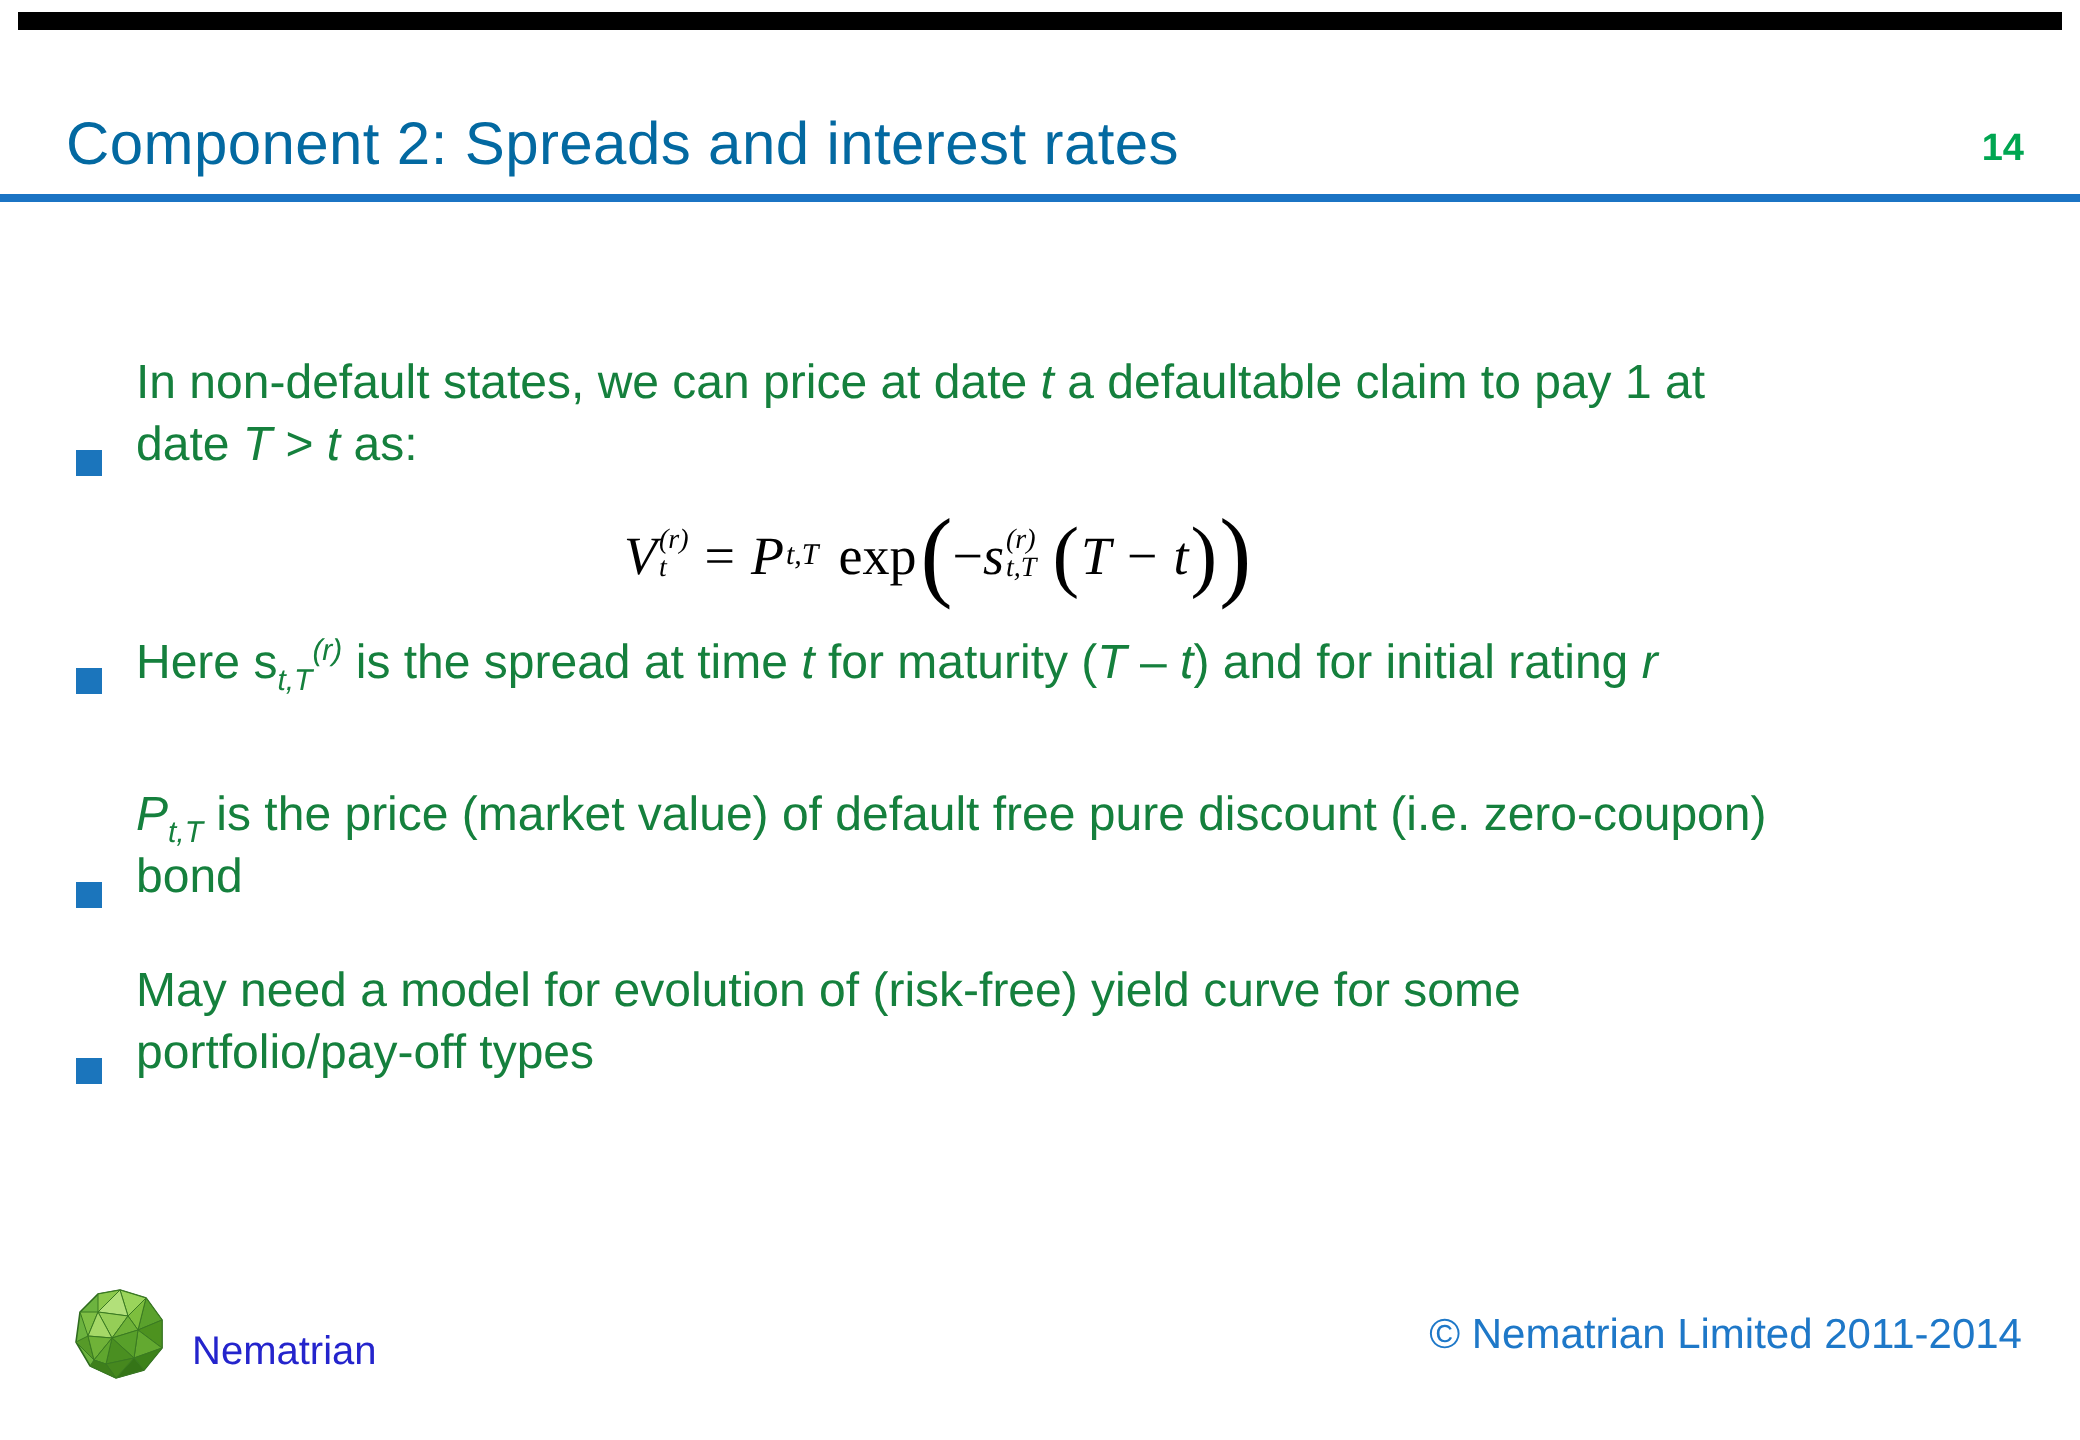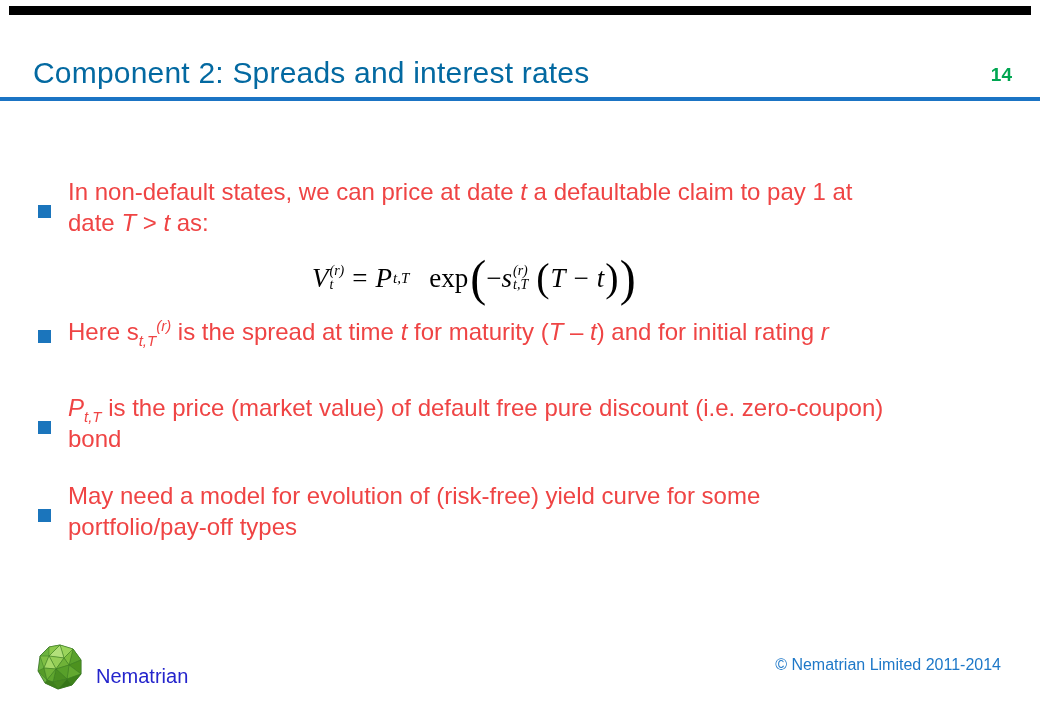--- a/index.html
+++ b/index.html
@@ -8,45 +8,45 @@
     font-family:"Liberation Sans",sans-serif;overflow:hidden;
   }
   .topbar{position:absolute;left:9px;top:6px;width:1022px;height:9px;background:var(--bar_black,#000);}
   .title{
     position:absolute;left:33px;top:56px;width:760px;
     font-weight:normal;font-size:30px;color:#0369a1;letter-spacing:0.2px;white-space:nowrap;
   }
   .pagenum{position:absolute;top:64px;right:28px;font-weight:bold;font-size:19px;color:var(--green,#00A651);}
   .rule{position:absolute;left:0;top:97px;width:1040px;height:4px;background:var(--accent_blue,#1B74C4);}
 
-  .bullet{position:absolute;left:38px;width:930px;display:flex;align-items:center;
-    font-size:24px;line-height:31px;color:#ef4444;}
+  .bullet{position:absolute;left:38px;width:930px;display:flex;align-items:flex-end;
+    font-size:24px;line-height:31px;color:#15803d;}
   .sq{width:13px;height:13px;background:var(--bullet_blue,#1B75BC);margin-top:9px;margin-right:17px;flex:none;}
   .btext{flex:1;}
   .btext sub{font-size:15px;line-height:0;}
   .btext sup{font-size:15px;line-height:0;}
   .b1{top:176px}.b2{top:316px}.b3{top:392px}.b4{top:480px}
 
   .formula{
     position:absolute;left:312px;top:250px;height:56px;display:flex;align-items:center;
     font-family:"Liberation Serif",serif;font-size:27px;color:#000;
   }
   .it{font-style:italic;}
   .stack{display:inline-flex;flex-direction:column;align-items:flex-start;
     font-size:14px;line-height:14px;font-style:italic;margin-left:1px;}
   .fsub{font-size:15px;font-style:italic;line-height:0;vertical-align:-6px;margin-left:1px;}
   .op{margin:0 8px;}
-  .expword{margin-left:20px;margin-right:2px;}
+  .expword{margin-left:10px;margin-right:2px;}
   .paren-outer{font-size:48px;line-height:1;font-family:"Liberation Serif",serif;transform:scaleY(1.05);}
   .paren-inner{font-size:40px;line-height:1;font-family:"Liberation Serif",serif;margin:0 1px;}
   .gap{width:7px;}
 
   .logo{position:absolute;left:36px;top:643px;width:48px;height:48px;}
   .brand{position:absolute;left:96px;top:653px;font-size:20px;color:var(--brand_blue,#2424CC);margin-top:12px;}
-  .copyright{position:absolute;right:39px;top:656px;font-size:16px;color:var(--copyright_blue,#1E78C8);}
+  .copyright{position:absolute;right:29px;top:656px;font-size:21px;color:var(--copyright_blue,#1E78C8);}
 </style>
 </head>
 <body>
 
 <div class="topbar"></div>
 
 <div class="title">Component 2: Spreads and interest rates</div>
 <div class="pagenum">14</div>
 <div class="rule"></div>
 

